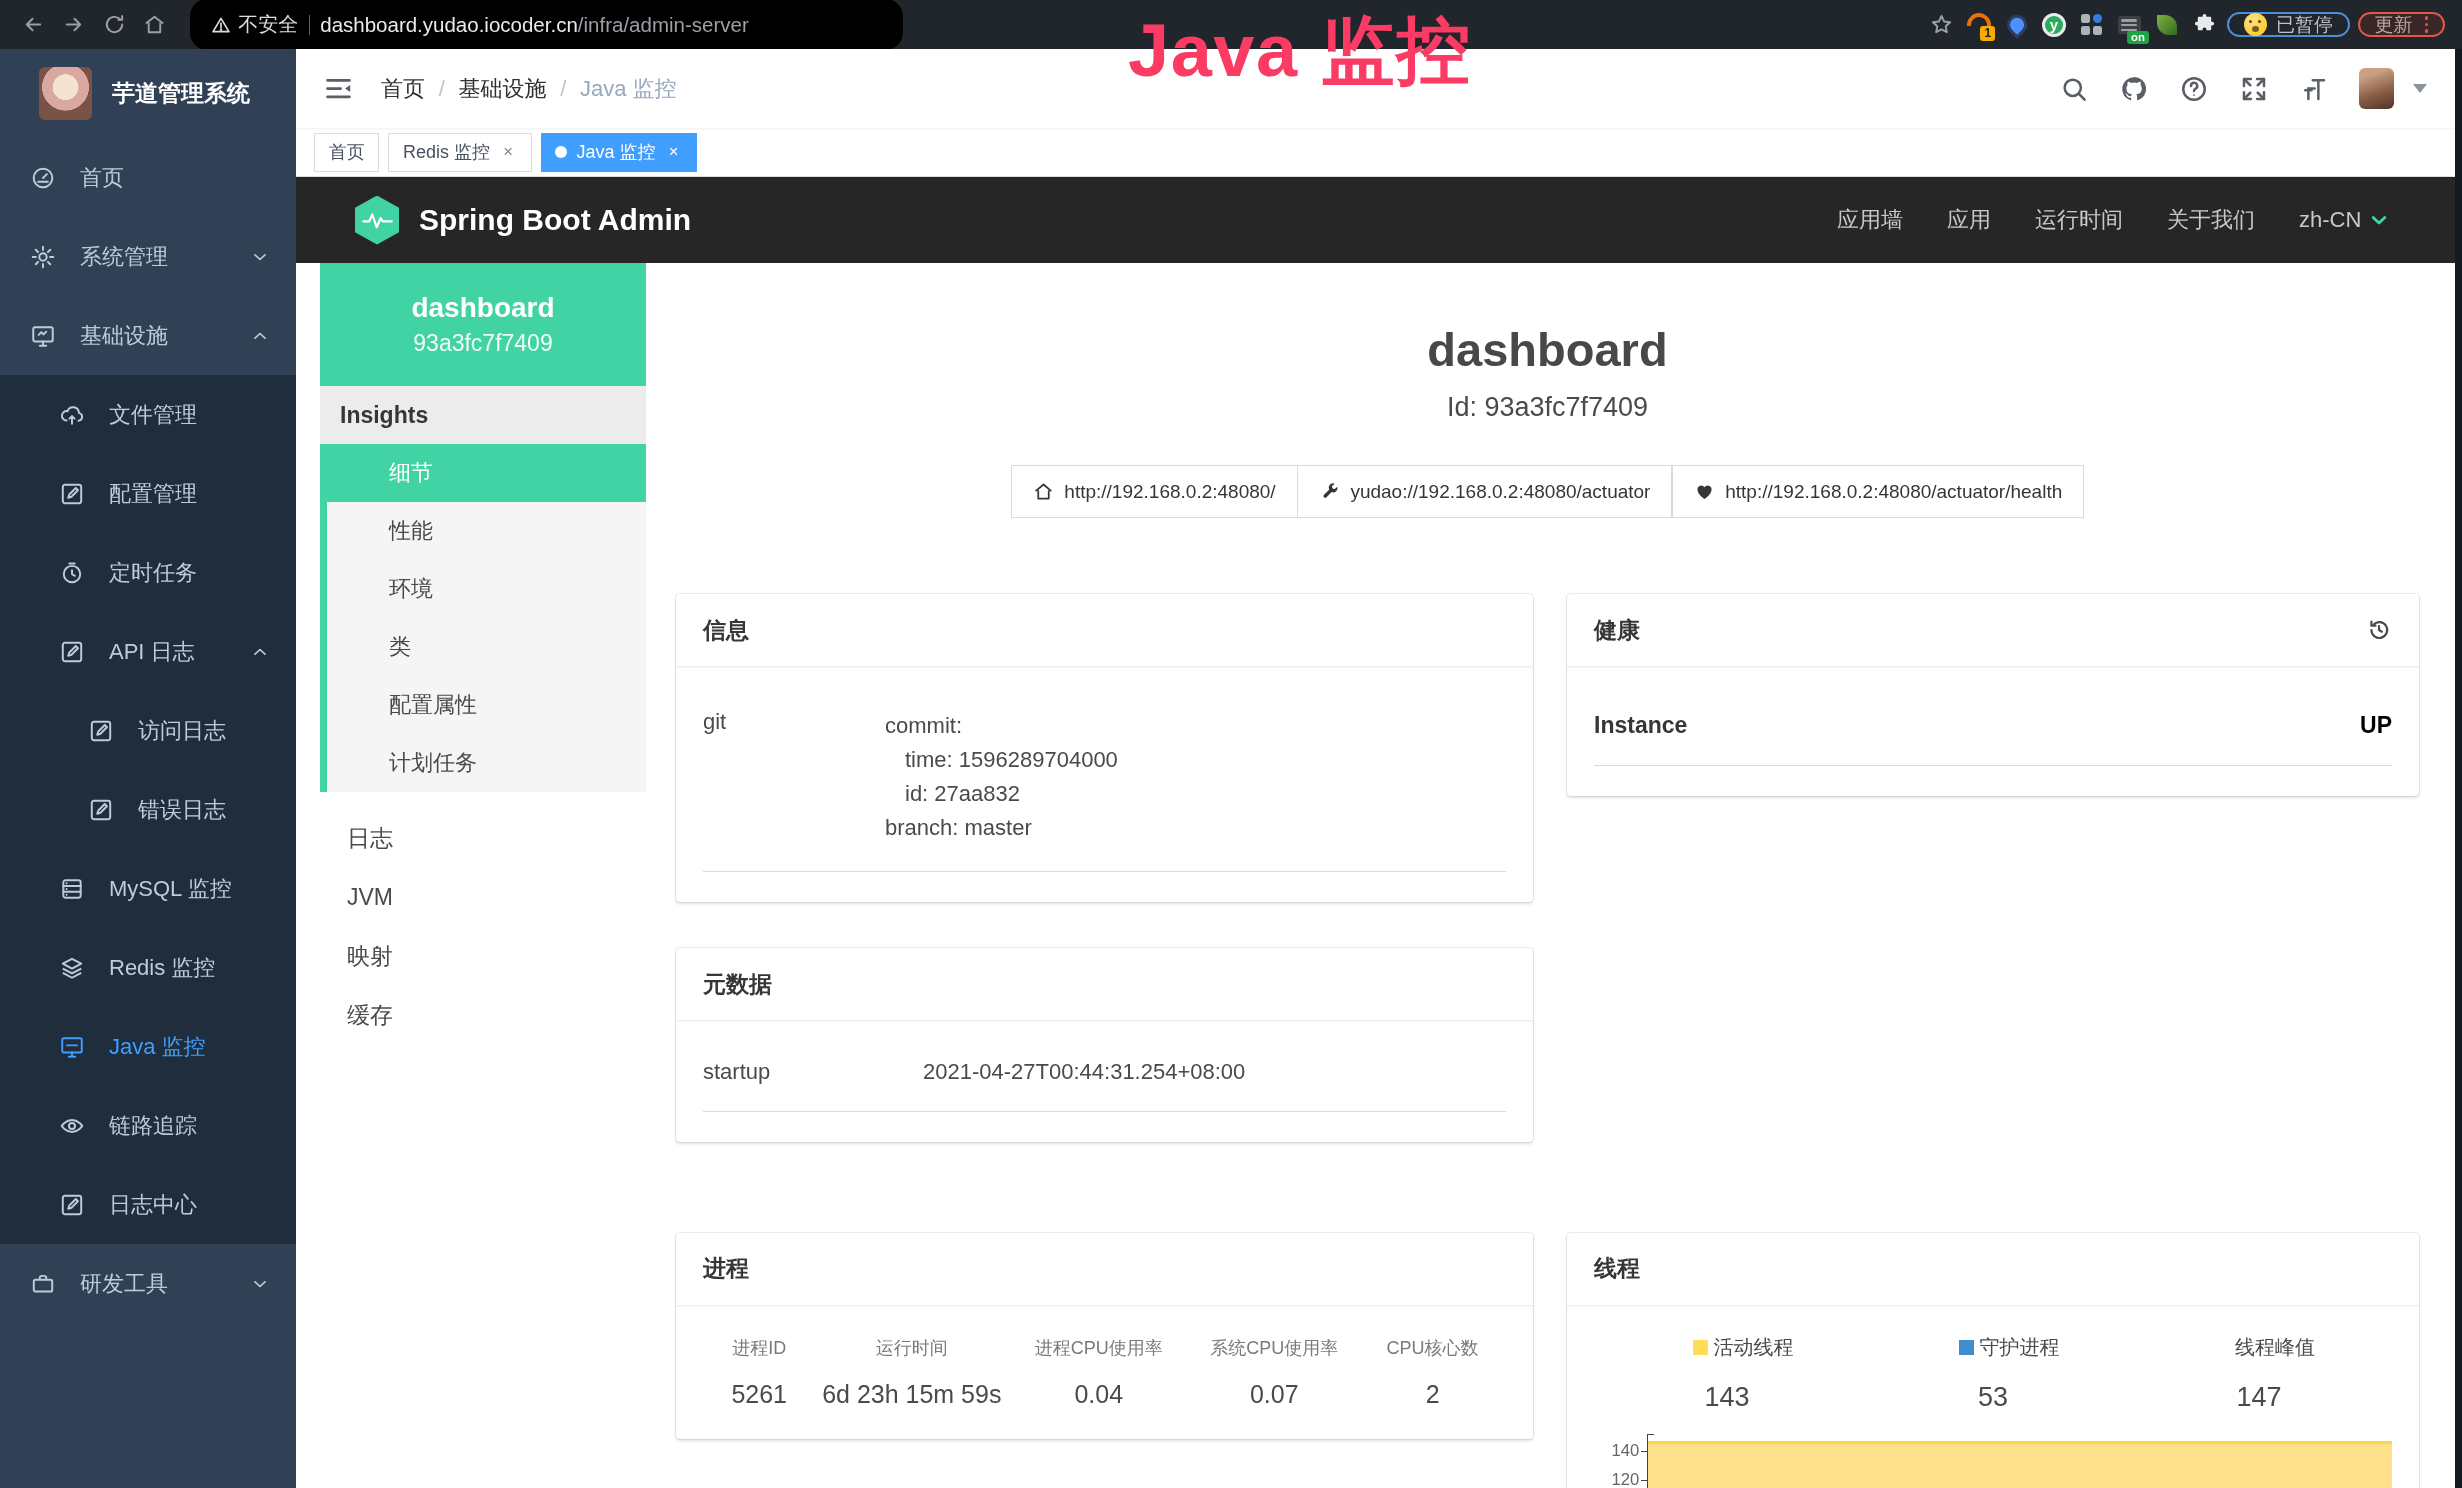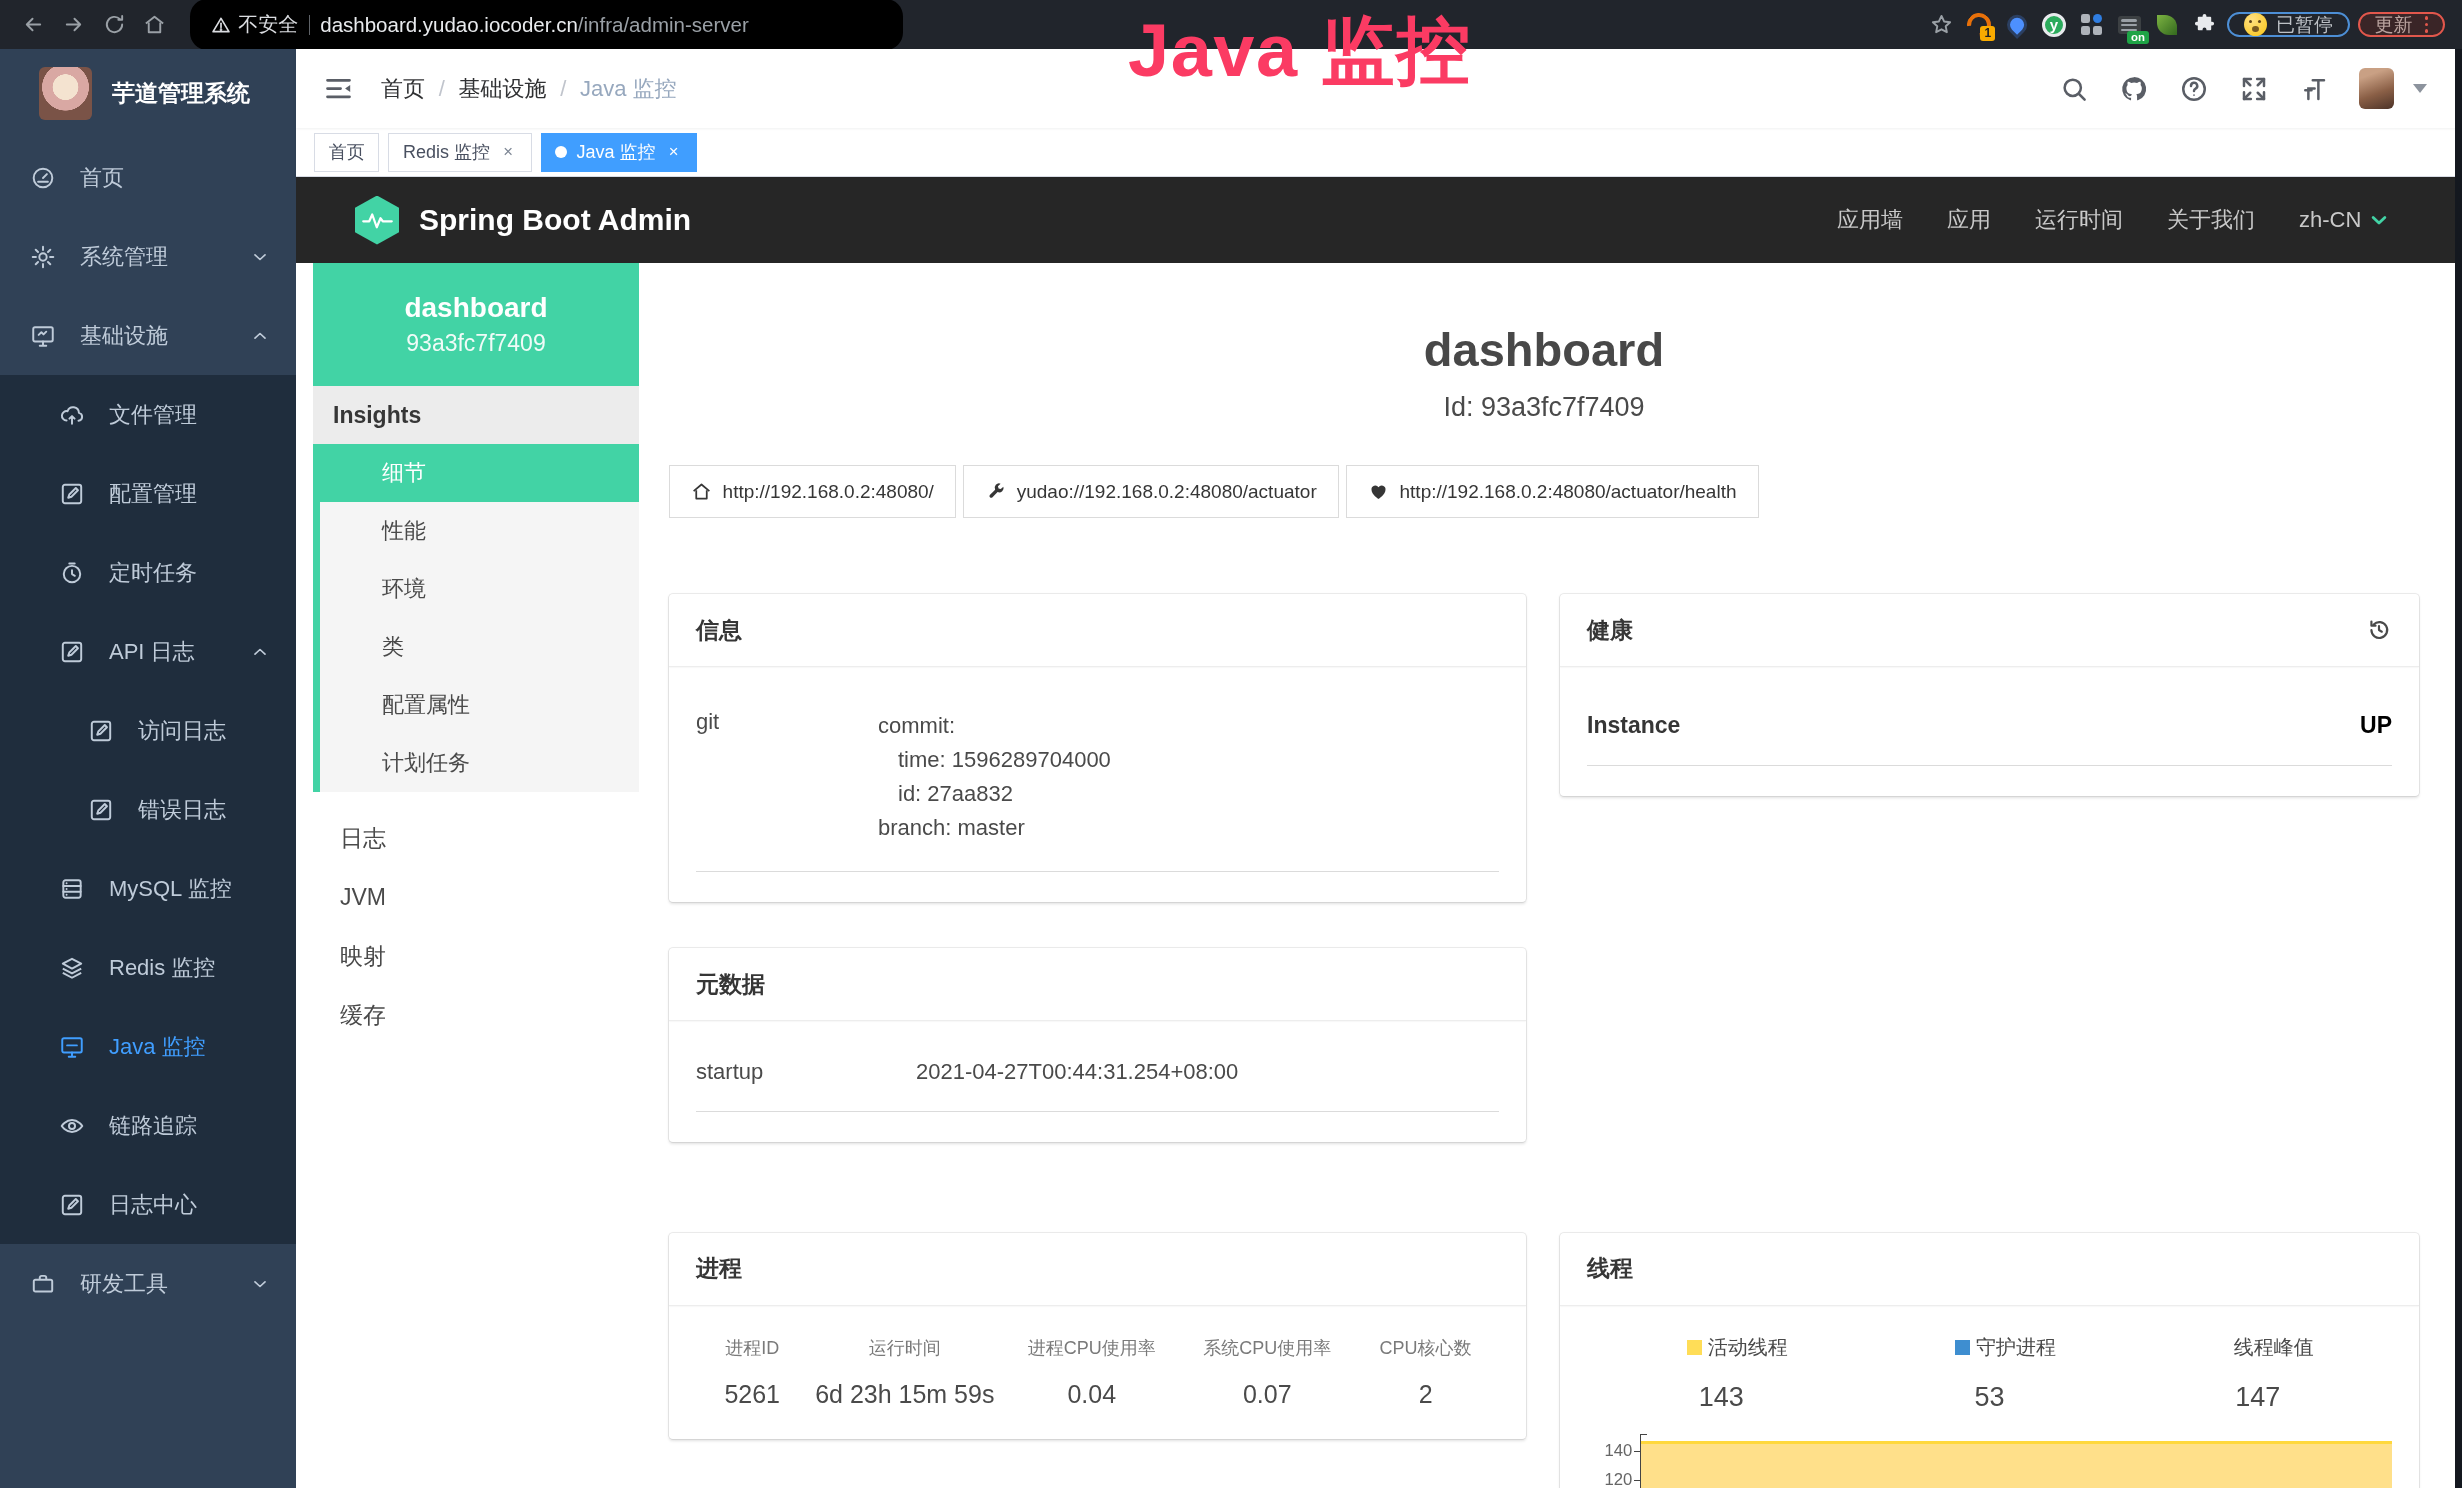--- a/index.html
+++ b/index.html
@@ -83,36 +83,36 @@
 
   
   .sba-navbar { height:86px; background:#262626; display:flex; align-items:center; padding:0 73px 0 59px; }
   .sba-hex { width:44px; height:49px; background:#42d3a5; clip-path:polygon(50% 0,100% 25%,100% 75%,50% 100%,0 75%,0 25%); display:flex; align-items:center; justify-content:center; flex:none; }
   .sba-hex svg { width:33px; height:23px; }
   .sba-brand { color:#fff; font-size:30px; font-weight:bold; margin-left:20px; }
   .sba-nav { margin-left:auto; display:flex; align-items:center; gap:44px; font-size:22px; color:#c9c9c9; }
   .sba-locale { display:flex; align-items:center; gap:7.6px; }
   .sba-locale svg { width:20px; height:20px; color:#42d3a5; }
 
-  .sba-body { flex:1; display:flex; background:#fff; padding-left:17px; min-height:0;border-radius:31px; }
+  .sba-body { flex:1; display:flex; background:#fff; padding-left:24px; min-height:0;border-radius:31px; }
   .sba-side { width:326px; flex:none; }
   .inst-head { height:123px; background:#42d3a5; color:#fff; display:flex; flex-direction:column; align-items:center; justify-content:center; gap:6px; }
   .inst-name { font-size:28px; font-weight:bold; }
   .inst-id { font-size:23px; opacity:.92; }
   .menu-label { height:58px; background:#ececec; color:#363636; font-weight:bold; font-size:23px; display:flex; align-items:center; padding-left:20px; }
   .submenu { background:#f5f5f5; border-left:7.6px solid #42d3a5; }
   .submenu .mi { height:58px; display:flex; align-items:center; padding-left:62px; font-size:22px; color:#4a4a4a; cursor:pointer; }
   .submenu .mi.active { background:#42d3a5; color:#fff; }
   .toplinks { margin-top:16.7px; }
   .toplinks .mi { height:59px; display:flex; align-items:center; padding-left:27px; font-size:23px; color:#4a4a4a; cursor:pointer; }
 
   .sba-main { flex:1; padding:59px 43px 0 30px; min-width:0; }
   .main-title { text-align:center; font-size:47px; font-weight:bold; color:#484848; }
   .main-id { text-align:center; font-size:27px; color:#4a4a4a; margin-top:15px; }
-  .links-row { display:flex; margin-top:42px;gap:8px; }
+  .links-row { display:flex; justify-content:center; margin-top:42px; }
   .link-btn { display:flex; align-items:center; gap:10.6px; height:53px; padding:0 21px; border:0.8px solid #dbdbdb; background:#fff; font-size:19px; color:#363636; cursor:pointer; }
   .link-btn + .link-btn { margin-left:-0.8px; }
   .link-btn svg { width:21px; height:21px; flex:none; color:#363636; }
 
   .row { display:flex; gap:34px; align-items:flex-start; }
   .row1 { margin-top:76px; } .row2 { margin-top:46px; } .row3 { margin-top:91px; }
   .col-l { width:857px; flex:none; }
   .col-r { flex:1; min-width:0; }
   .card { background:#fff; border-radius:3.8px; box-shadow:0 1.5px 3px rgba(10,10,10,.12), 0 0 0 0.8px rgba(10,10,10,.09); overflow:hidden; }
   .card-head { padding:20.5px 27px; font-size:23px; font-weight:bold; color:#363636; border-bottom:0.8px solid #ededed; box-shadow:0 0.8px 1.5px rgba(10,10,10,.08); display:flex; align-items:center; justify-content:space-between; }

